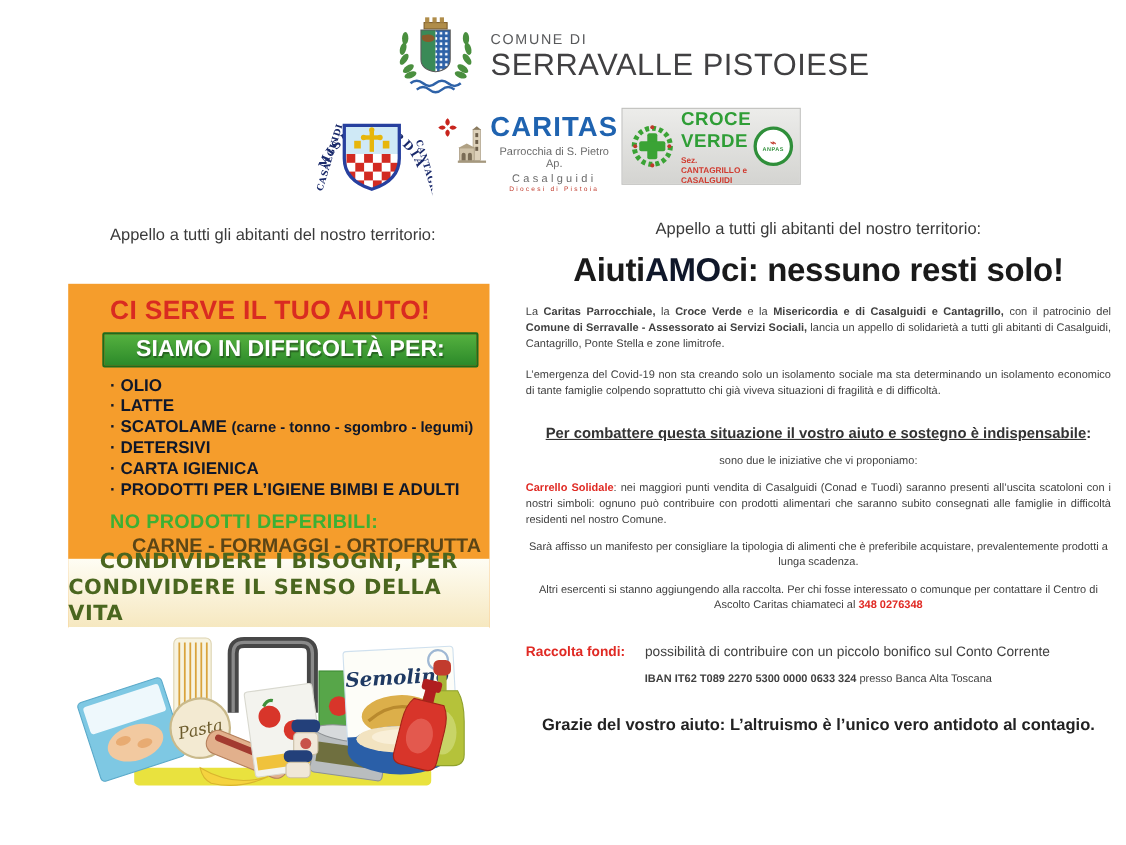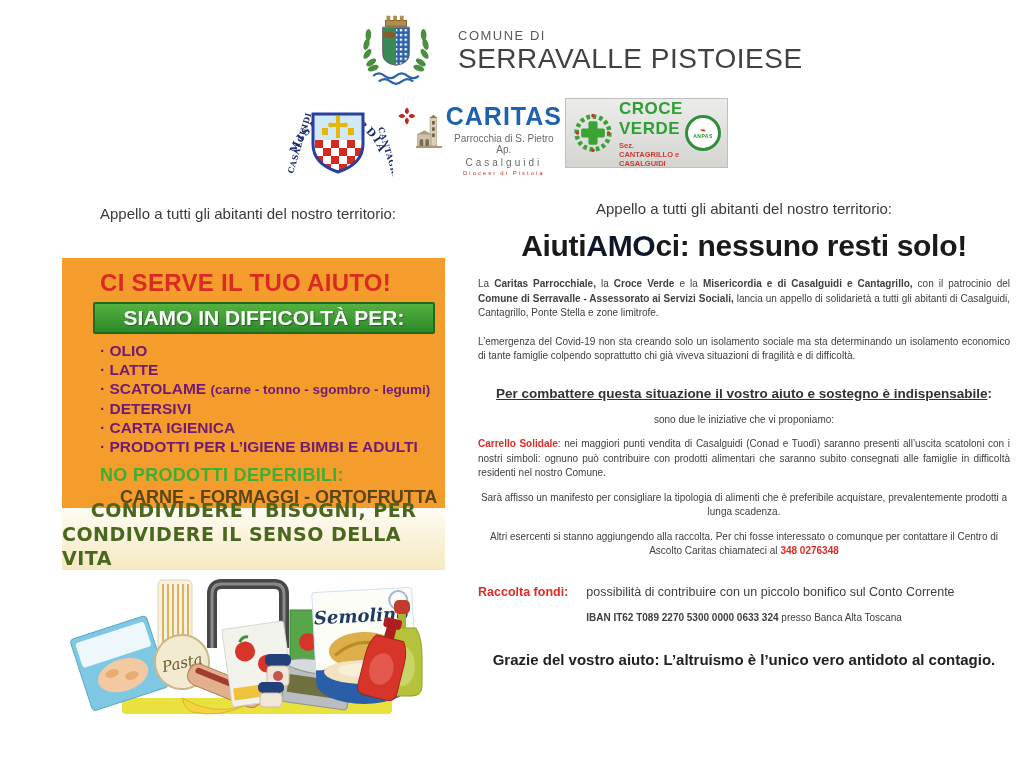--- a/index.html
+++ b/index.html
@@ -1,21 +1,21 @@
 <!DOCTYPE html>
 <html><head>
 <meta charset="utf-8">
 <style>
   * { margin:0; padding:0; box-sizing:border-box; }
   html,body { width:1024px; height:768px; background:#fff; overflow:hidden;
               font-family:"Liberation Sans", sans-serif; color:#404040; }
 
   
   .hdr { position:absolute; left:356px; top:8px; display:flex; align-items:center; }
-  .hdr-text { margin-left:22px; }
+  .hdr-text { margin-left:10px; }
   .hdr-l1 { font-size:13px; color:#58595b; letter-spacing:1.5px; }
   .hdr-l2 { font-size:28px; color:#414042; letter-spacing:0.5px; }
 
   
   .logo-miser { position:absolute; left:283px; top:92px; width:110px; height:86px; }
   .logo-caritas { position:absolute; left:398px; top:100px; width:164px; height:74px; display:flex; align-items:flex-start; }
   .car-texts { margin-left:4px; margin-top:4px; text-align:center; }
   .car-name { font-size:25px; font-weight:bold; color:#1f63b0; letter-spacing:1px; line-height:1; }
   .car-sub1 { font-size:10px; color:#6b6b6b; margin-top:4px; }
   .car-sub2 { font-size:10px; color:#6b6b6b; letter-spacing:3px; margin-top:2px; }
@@ -31,21 +31,21 @@
   .anpas-mark { color:#c0392b; font-size:9px; line-height:6px; font-weight:bold; }
   .anpas-name { font-size:5px; color:#2f8f3a; font-weight:bold; letter-spacing:0.5px; }
 
   
   .left-heading { position:absolute; left:100px; top:205px; font-size:15px; color:#3a3a3a; }
   .poster { position:absolute; left:62px; top:258px; width:383px; height:313px; background:#f59d2c; }
   .poster-title { color:#d92b21; font-weight:bold; font-size:24px; margin:11px 0 5px 38px; letter-spacing:0.3px; }
   .poster-banner { margin:0 10px 7px 31px; background:linear-gradient(180deg,#55b13f,#2c8a2a);
                    border:2px solid #1d6b1d; border-radius:2px; color:#fff; font-weight:bold;
                    font-size:21px; text-align:center; padding:2px 4px; text-shadow:1px 1px 1px rgba(0,0,0,.35); }
-  .poster-list { list-style:none; margin-left:38px; color:#701a75; font-weight:bold; font-size:15.5px; line-height:19px; }
+  .poster-list { list-style:none; margin-left:38px; color:#0f172a; font-weight:bold; font-size:15.5px; line-height:19px; }
   .poster-list li::before { content:"· "; }
   .item-note { font-size:13.5px; }
   .no-title { color:#3cb034; font-weight:bold; font-size:18px; margin:9px 0 0 38px; letter-spacing:0.3px; }
   .no-items { color:#5b4516; font-weight:bold; font-size:18px; margin:1px 0 0 58px; }
 
   .slogan { position:absolute; left:62px; top:508px; width:383px; height:62px;
             background:linear-gradient(180deg,#fefdf4,#f6e8c0);
             display:flex; flex-direction:column; align-items:center; justify-content:flex-end; }
   .slogan-line { color:#4a661f; font-weight:bold; font-size:19px; letter-spacing:0.5px;
                  font-family:"DejaVu Sans", sans-serif; line-height:24px; }

